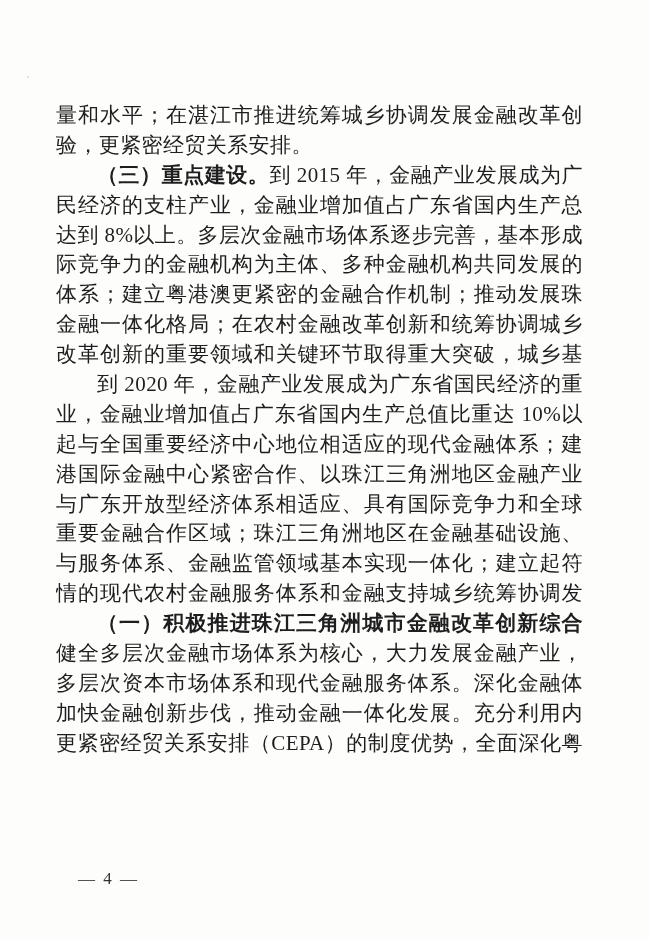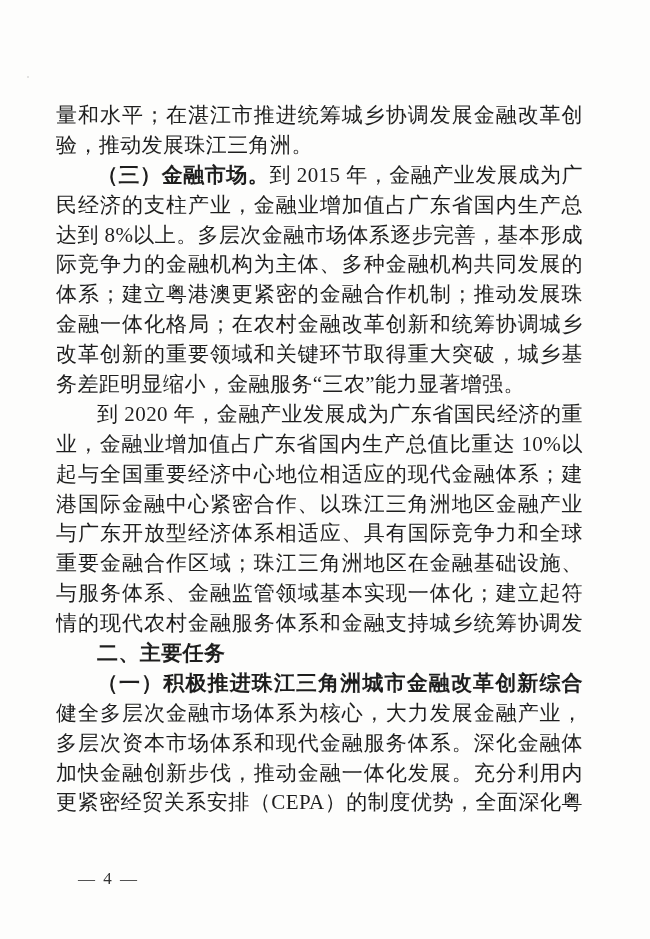--- a/index.html
+++ b/index.html
@@ -56,38 +56,36 @@
   .speck.s1 { left: 27px;  top: 76px;  width: 2px; height: 2px; }
   .speck.s2 { left: 109px; top: 116px; width: 2px; height: 2px; background: rgba(60,60,60,0.30); }
   .speck.s3 { left: 521px; top: 247px; width: 2px; height: 2px; background: rgba(60,60,60,0.10); }
 </style>
 </head>
 <body>
 
 <div class="page">
   <div class="content" id="lines-container">
       <div class="line justify"><span class="seg">量和水平；在湛江市推进统筹城乡协调发展金融改革创新综合试</span></div>
-      <div class="line"><span class="seg">验，推动发展珠江三角洲。</span></div>
-      <div class="line indent justify"><span class="seg bold">（三）金融市场。</span><span class="seg">到 2015 年，金融产业发展成为广东省国</span></div>
+      <div class="line"><span class="seg">验，更紧密经贸关系安排。</span></div>
+      <div class="line indent justify"><span class="seg bold">（三）重点建设。</span><span class="seg">到 2015 年，金融产业发展成为广东省国</span></div>
       <div class="line justify"><span class="seg">民经济的支柱产业，金融业增加值占广东省国内生产总值的比重</span></div>
       <div class="line justify"><span class="seg">达到 8%以上。多层次金融市场体系逐步完善，基本形成以具有国</span></div>
       <div class="line justify"><span class="seg">际竞争力的金融机构为主体、多种金融机构共同发展的金融组织</span></div>
       <div class="line justify"><span class="seg">体系；建立粤港澳更紧密的金融合作机制；推动发展珠江三角洲</span></div>
       <div class="line justify"><span class="seg">金融一体化格局；在农村金融改革创新和统筹协调城乡金融发展</span></div>
       <div class="line justify"><span class="seg">改革创新的重要领域和关键环节取得重大突破，城乡基础金融服</span></div>
-      <div class="line"><span class="seg">务差距明显缩小，金融服务“三农”能力显著增强。</span></div>
       <div class="line indent justify"><span class="seg">到 2020 年，金融产业发展成为广东省国民经济的重要支柱产</span></div>
       <div class="line justify"><span class="seg">业，金融业增加值占广东省国内生产总值比重达 10%以上。建立</span></div>
       <div class="line justify"><span class="seg">起与全国重要经济中心地位相适应的现代金融体系；建立起与香</span></div>
       <div class="line justify"><span class="seg">港国际金融中心紧密合作、以珠江三角洲地区金融产业为支撑、</span></div>
       <div class="line justify"><span class="seg">与广东开放型经济体系相适应、具有国际竞争力和全球影响力的</span></div>
       <div class="line justify"><span class="seg">重要金融合作区域；珠江三角洲地区在金融基础设施、金融市场</span></div>
       <div class="line justify"><span class="seg">与服务体系、金融监管领域基本实现一体化；建立起符合广东省</span></div>
       <div class="line justify"><span class="seg">情的现代农村金融服务体系和金融支持城乡统筹协调发展的长效</span></div>
-      <div class="line indent"><span class="seg bold">二、主要任务</span></div>
       <div class="line indent justify"><span class="seg bold">（一）积极推进珠江三角洲城市金融改革创新综合试验。</span></div>
       <div class="line justify"><span class="seg">健全多层次金融市场体系为核心，大力发展金融产业，重点建设</span></div>
       <div class="line justify"><span class="seg">多层次资本市场体系和现代金融服务体系。深化金融体制改革，</span></div>
       <div class="line justify"><span class="seg">加快金融创新步伐，推动金融一体化发展。充分利用内地与港澳</span></div>
       <div class="line justify"><span class="seg">更紧密经贸关系安排（CEPA）的制度优势，全面深化粤港澳金融</span></div>
     </div>
   <div class="footer">
     <span>— 4 —</span>
   </div>
   <div class="speck s1"></div>

